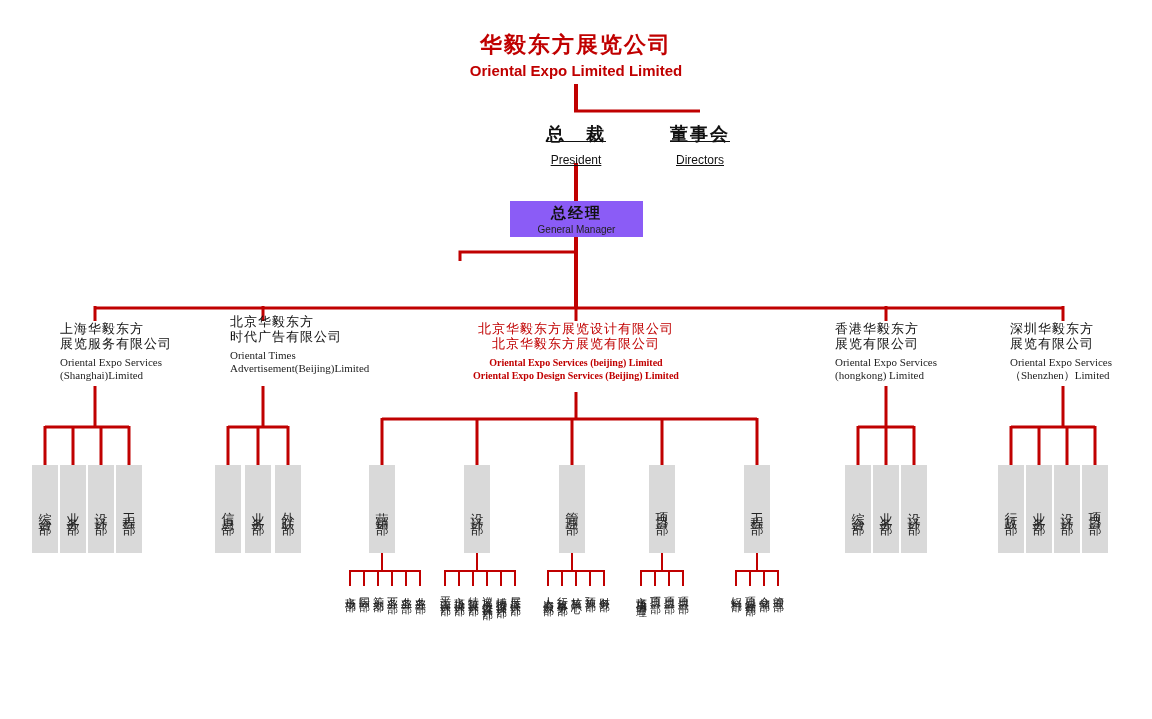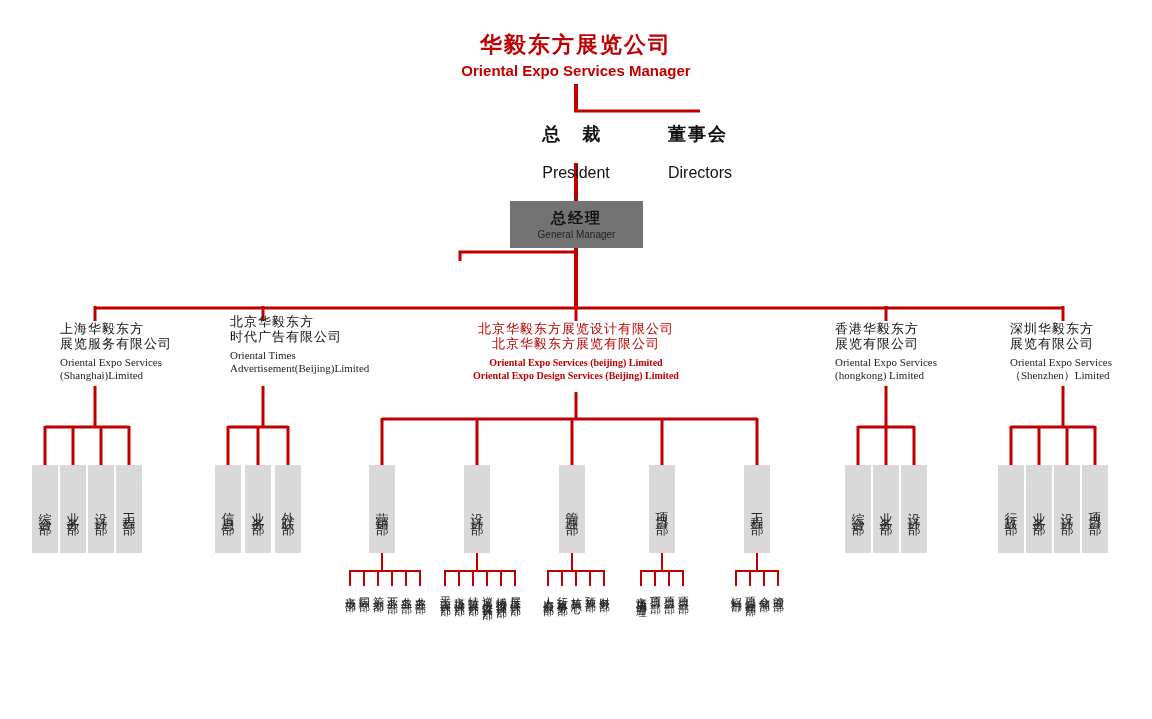--- a/index.html
+++ b/index.html
@@ -7,25 +7,25 @@
   body { font-family:"Liberation Sans","DejaVu Sans",sans-serif; color:#111; }
   .canvas { position:relative; width:1152px; height:719px; background:#fff; overflow:hidden; }
   .lines { position:absolute; left:0; top:0; }
   .abs { position:absolute; }
   .cx { transform:translateX(-50%); }
   .center { text-align:center; }
 
   .title-zh { color:#c00000; font-size:22px; font-weight:bold; letter-spacing:2px; white-space:nowrap;text-align:right; }
   .title-en { color:#c00000; font-size:15px; font-weight:bold; white-space:nowrap; }
 
-  .node { text-align:left; }
+  .node { text-align:center;text-decoration:underline; }
   .node-zh { font-size:18px; font-weight:bold; color:#111; letter-spacing:2px; white-space:nowrap; }
-  .node-en { font-size:16px; color:#111; white-space:nowrap; margin-top:18px; }
+  .node-en { font-size:12px; color:#111; white-space:nowrap; margin-top:7px; }
 
-  .gm-box { width:133px; height:47px; background:#737373; display:flex; flex-direction:column; align-items:center; justify-content:center; }
+  .gm-box { width:133px; height:36px; background:#8b5cf6; display:flex; flex-direction:column; align-items:center; justify-content:center; }
   .gm-zh { font-size:15px; font-weight:bold; color:#111; letter-spacing:2px; }
   .gm-en { font-size:10px; color:#222; margin-top:1px; }
 
   .committee-zh { font-size:19px; color:#111; letter-spacing:2px; white-space:nowrap; }
 
   .branch .zh { font-size:13px; font-weight:normal; color:#111; line-height:15px; white-space:nowrap; letter-spacing:1px; }
   .branch .en { font-size:11px; color:#222; line-height:13px; white-space:nowrap;font-family:Liberation Serif, serif; }
   .branch .en.first { margin-top:5px; }
   .branch.red .zh { color:#c00000; }
   .branch.red .en { color:#c00000; font-weight:bold; font-size:10px; }
@@ -60,21 +60,21 @@
       <path d="M1063,386 V428 M1011,427 H1095 M1011,426 V466 M1039,426 V466 M1067,426 V466 M1095,426 V466" stroke-width="3"></path>
       <path d="M382,553 V572 M350,571 H420 M350,570 V586 M364,570 V586 M378,570 V586 M392,570 V586 M406,570 V586 M420,570 V586" stroke-width="2"></path>
       <path d="M477,553 V572 M445,571 H515 M445,570 V586 M459,570 V586 M473,570 V586 M487,570 V586 M501,570 V586 M515,570 V586" stroke-width="2"></path>
       <path d="M572,553 V572 M548,571 H604 M548,570 V586 M562,570 V586 M576,570 V586 M590,570 V586 M604,570 V586" stroke-width="2"></path>
       <path d="M662,553 V572 M641,571 H683 M641,570 V586 M655,570 V586 M669,570 V586 M683,570 V586" stroke-width="2"></path>
       <path d="M757,553 V572 M736,571 H778 M736,570 V586 M750,570 V586 M764,570 V586 M778,570 V586" stroke-width="2"></path>
     </g>
   </svg>
 
   <div class="abs cx title-zh" style="left:576px; top:30px;">华毅东方展览公司</div>
-  <div class="abs cx title-en" style="left:576px; top:62px;">Oriental Expo Services Manager</div>
+  <div class="abs cx title-en" style="left:576px; top:62px;">Oriental Expo Limited Limited</div>
 
   <div class="abs cx node" style="left:576px; top:122px;">
     <div class="node-zh">总　裁</div>
     <div class="node-en">President</div>
   </div>
 
   <div class="abs cx node" style="left:700px; top:122px;">
     <div class="node-zh">董事会</div>
     <div class="node-en">Directors</div>
   </div>

